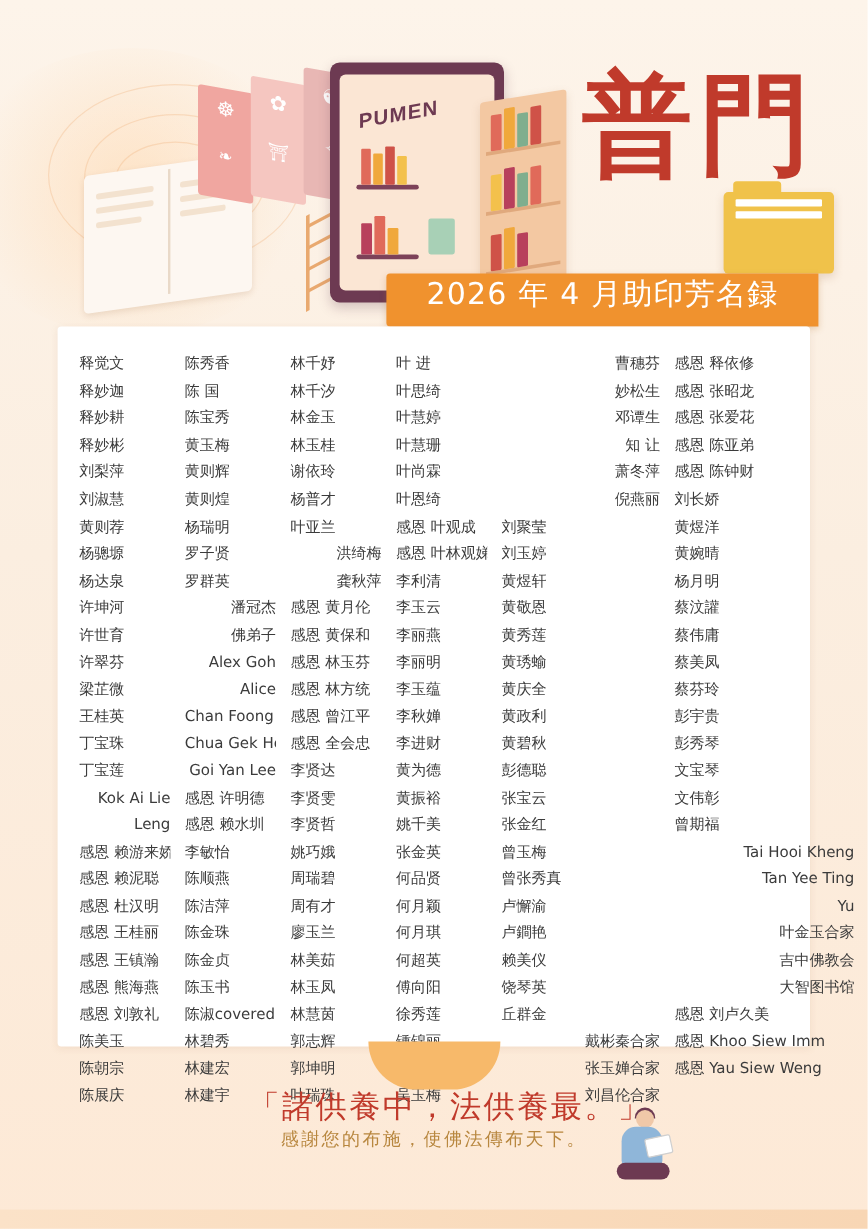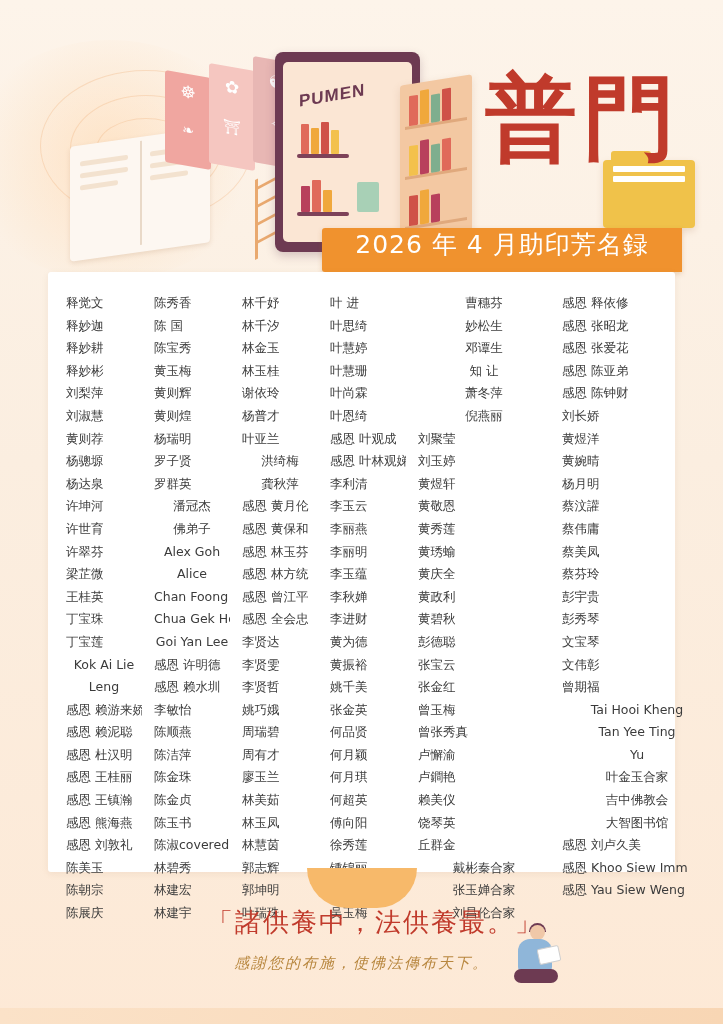--- a/index.html
+++ b/index.html
@@ -94,21 +94,21 @@
     background:#f0c24a;border-radius:4px;
     box-shadow:0 3px 7px rgba(160,110,70,.2);
   }
   .folder:before{
     content:"";position:absolute;left:8px;top:-9px;width:40px;height:10px;
     background:#f0c24a;border-radius:3px 3px 0 0;
   }
   .folder .sheet{position:absolute;left:10px;width:72px;height:6px;background:#fff;border-radius:1px;}
   
   .bigtitle{
-    position:absolute;right:42px;top:72px;
+    position:absolute;right:42px;top:58px;
     font-family:"DejaVu Serif","Liberation Serif",serif;
     font-size:92px;line-height:1;color:#c03a2b;font-weight:bold;
     letter-spacing:6px;
   }
   
   .banner{
     position:absolute;left:322px;top:228px;width:360px;height:44px;
     background:#f0922e;border-radius:3px 0 0 3px;
     display:flex;align-items:flex-start;justify-content:center;
     box-shadow:0 2px 5px rgba(180,110,40,.25);
@@ -130,43 +130,42 @@
     column-gap:12px;
     row-gap:0;
     font-size:12.5px;
     color:#3b3b3b;
     font-family:"DejaVu Sans","Liberation Sans",sans-serif;
   }
   .names div{
     height:22.6px;line-height:22.6px;white-space:nowrap;overflow:hidden;
   }
   .col-a,.col-b,.col-c,.col-d{text-align:left;}
-  .col-e{text-align:center;}
+  .col-e{text-align:right;}
   .col-f{text-align:left;}
   
   .arc{
     position:absolute;left:0;right:0;top:868px;height:40px;
   }
   .arc-shape{
     position:absolute;left:50%;transform:translateX(-50%);
     width:110px;height:40px;background:#f7b96a;
     border-radius:0 0 60px 60px;
   }
   
   .footer{
     position:absolute;left:0;right:0;top:905px;text-align:center;
   }
   .quote{
     font-family:"DejaVu Serif","Liberation Serif",serif;
     font-size:26px;color:#c03a2b;letter-spacing:2px;padding-left:27px;
   }
   .subquote{
-    margin-top:14px;
     font-family:"DejaVu Sans","Liberation Sans",sans-serif;
-    font-size:15px;color:#b8873f;letter-spacing:2px;font-style:italic;
+    font-size:15px;color:#b8873f;letter-spacing:2px;
   }
   .person{
     position:absolute;right:155px;top:20px;width:60px;height:70px;
   }
   .person .head{position:absolute;left:22px;top:0;width:15px;height:15px;border-radius:50%;background:#f0c8a8;}
   .person .hair{position:absolute;left:21px;top:-2px;width:17px;height:9px;border-radius:9px 9px 0 0;background:#6d3a52;}
   .person .body{position:absolute;left:10px;top:14px;width:34px;height:34px;border-radius:12px 12px 6px 6px;background:#8fb6d9;}
   .person .leg{position:absolute;left:6px;top:44px;width:44px;height:14px;border-radius:8px;background:#6d3a52;}
   .person .bookie{position:absolute;left:30px;top:22px;width:20px;height:14px;background:#fff;border:1px solid #cfcfcf;border-radius:2px;transform:rotate(-12deg);}
   .bottom-bar{

